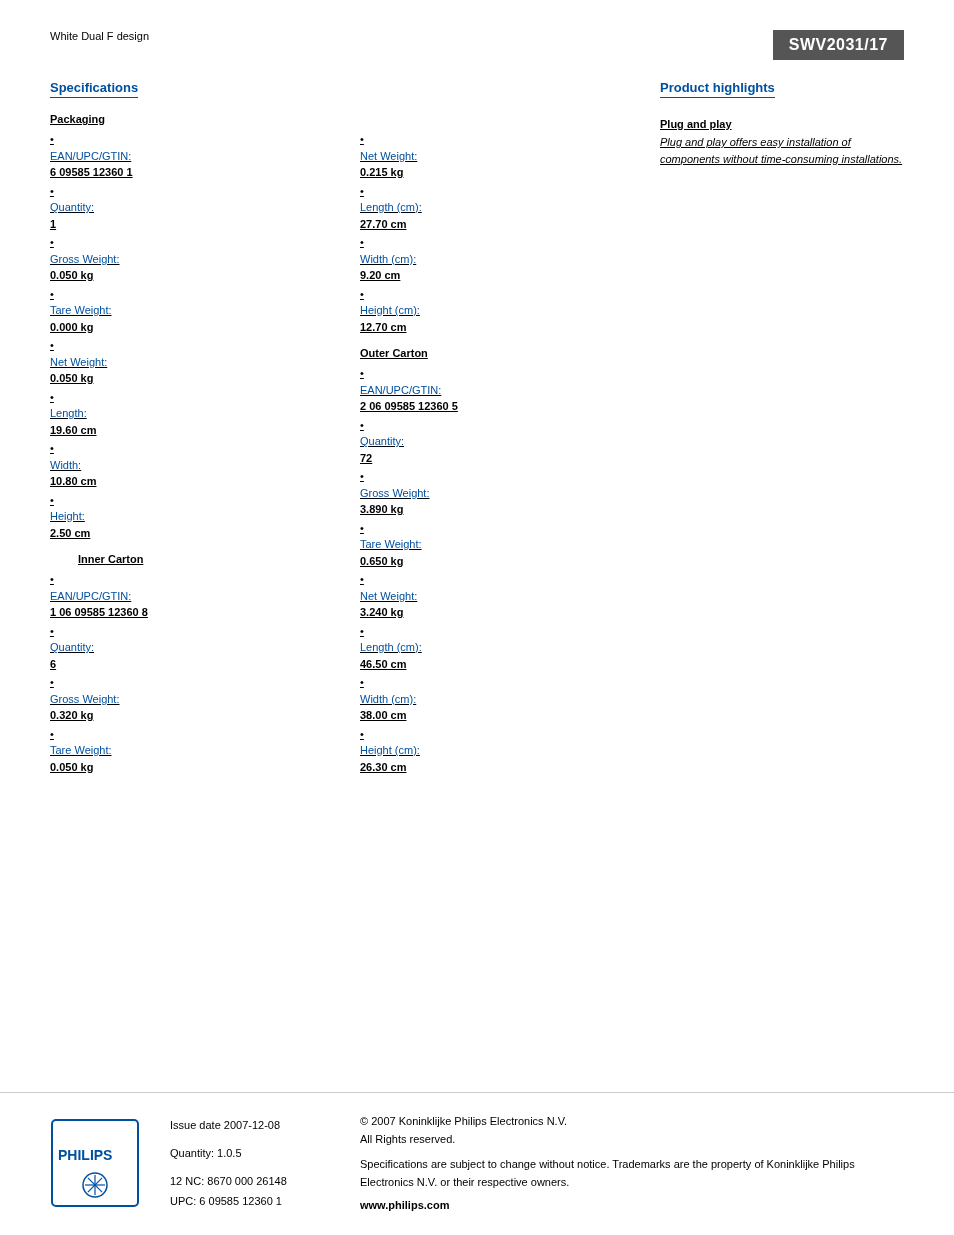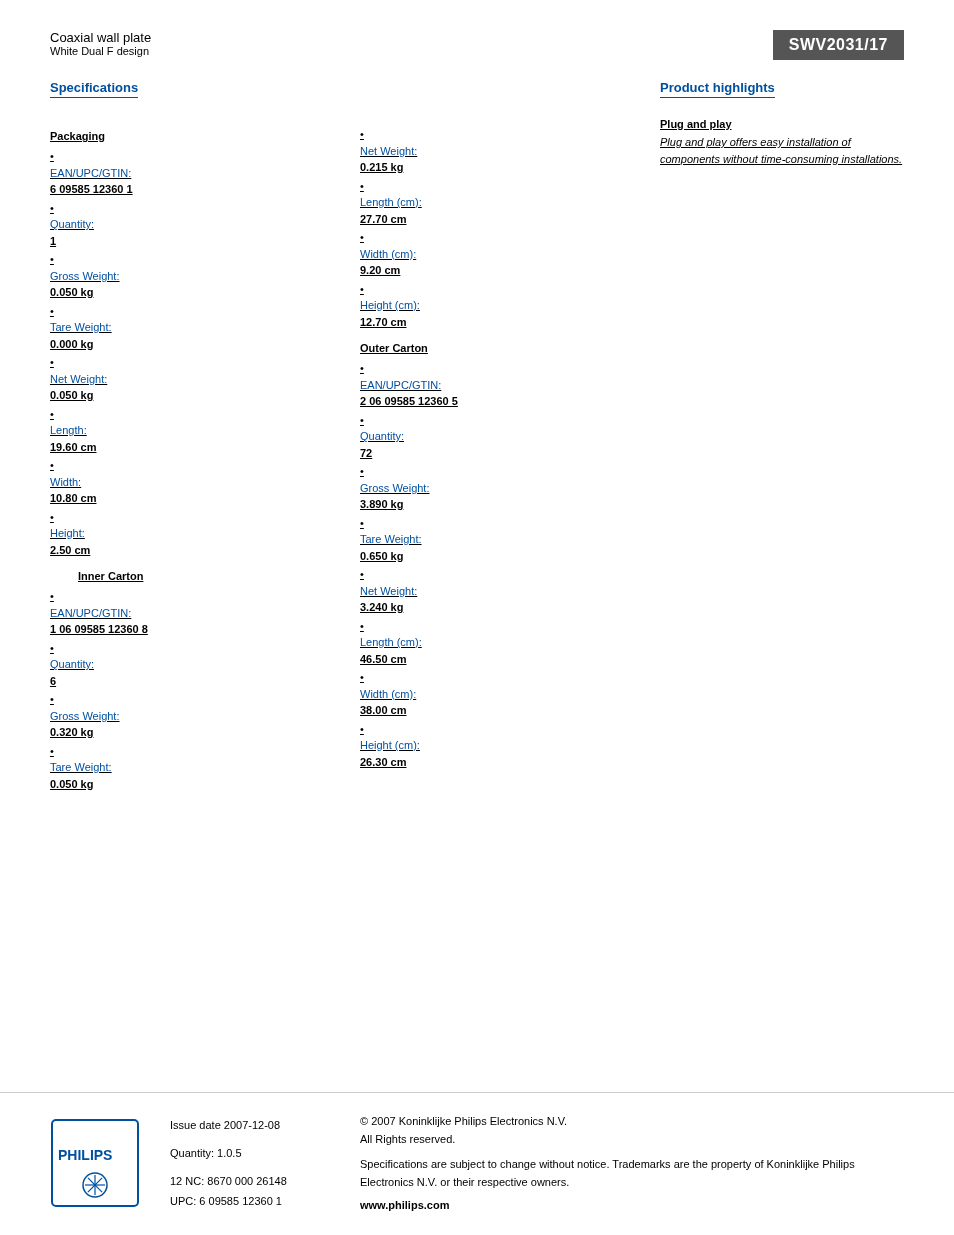--- a/index.html
+++ b/index.html
@@ -173,33 +173,32 @@
       margin-top: 6px;
     }
   </style>
 </head>
 <body>
 
 <div class="page-content">
 
   <div class="header-row">
     <div class="product-title-block">
-      <div class="product-title">Coaxial wall plate</div>
       <div class="product-subtitle">White Dual F design</div>
     </div>
     <div class="model-box">SWV2031/17</div>
   </div>
 
   <div class="main-content">
 
     <div class="left-panel">
       <div class="section-heading">Specifications</div>
 
       
-      <div style="display:flex; gap: 40px; margin-top:18px;">
+      <div style="display:flex; gap: 40px; margin-top:1px;align-items:flex-end;">
 
         <div style="flex:1;">
           <div class="subsection-heading">Packaging</div>
           <ul class="spec-list">
             <li>
               <span class="spec-label">EAN/UPC/GTIN:</span>
               <span class="spec-value">6 09585 12360 1</span>
             </li>
             <li>
               <span class="spec-label">Quantity:</span>

